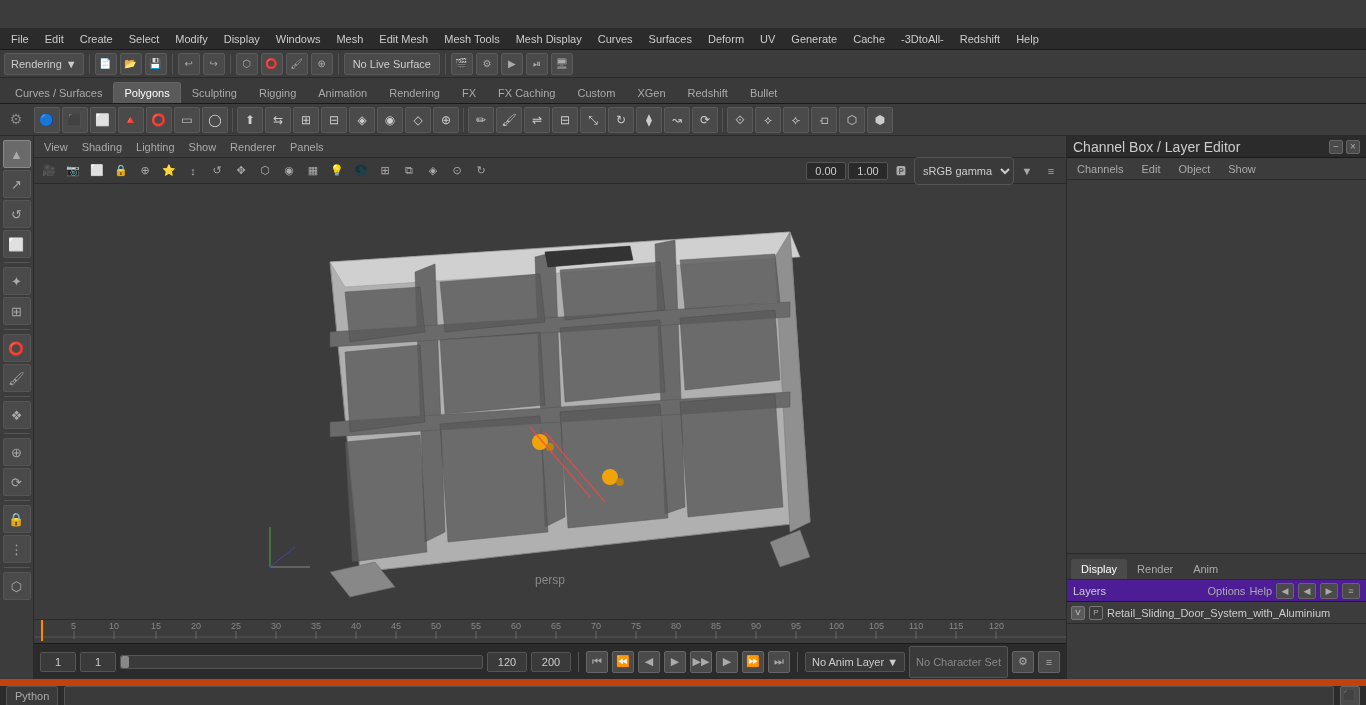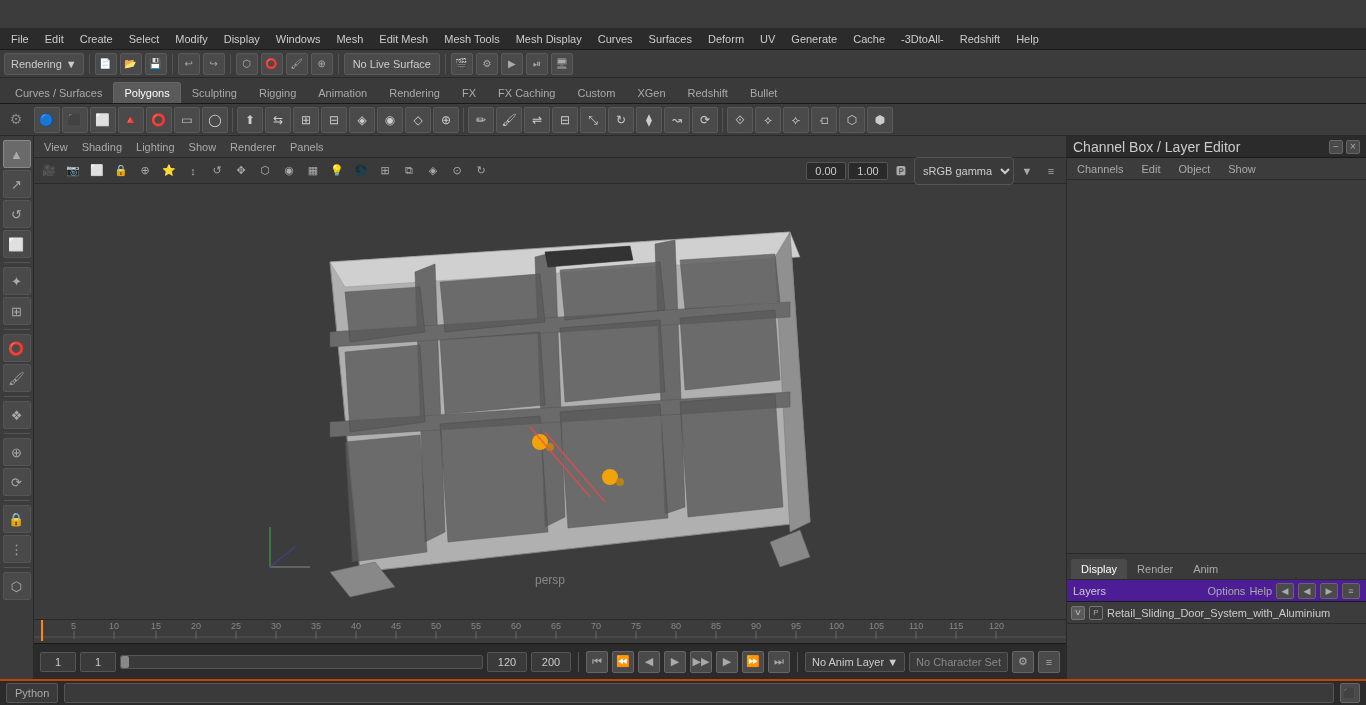--- a/index.html
+++ b/index.html
@@ -420,39 +420,39 @@
       padding: 0 6px;
       background: #3a3a3a;
       border: 1px solid #555;
       border-radius: 2px;
       color: #ccc;
       font-size: 11px;
       cursor: pointer;
       display: flex; align-items: center; gap: 3px;
     }
     .tr-char-set {
-      height: 20px;
+      height: 32px;
       padding: 0 6px;
       background: #3a3a3a;
       border: 1px solid #555;
       border-radius: 2px;
       color: #888;
       font-size: 11px;
       display: flex; align-items: center;
     }
 
     
     #status-bar {
       height: 26px;
       background: #2b2b2b;
       display: flex;
       align-items: center;
       padding: 0 6px;
       gap: 6px;
-      border-top: 2px solid #c2410c;
+      border-top: 7px solid #c2410c;
     }
     #python-btn {
       height: 20px;
       padding: 0 8px;
       background: #3a3a3a;
       border: 1px solid #555;
       border-radius: 2px;
       color: #aaa;
       font-size: 11px;
       cursor: pointer;

